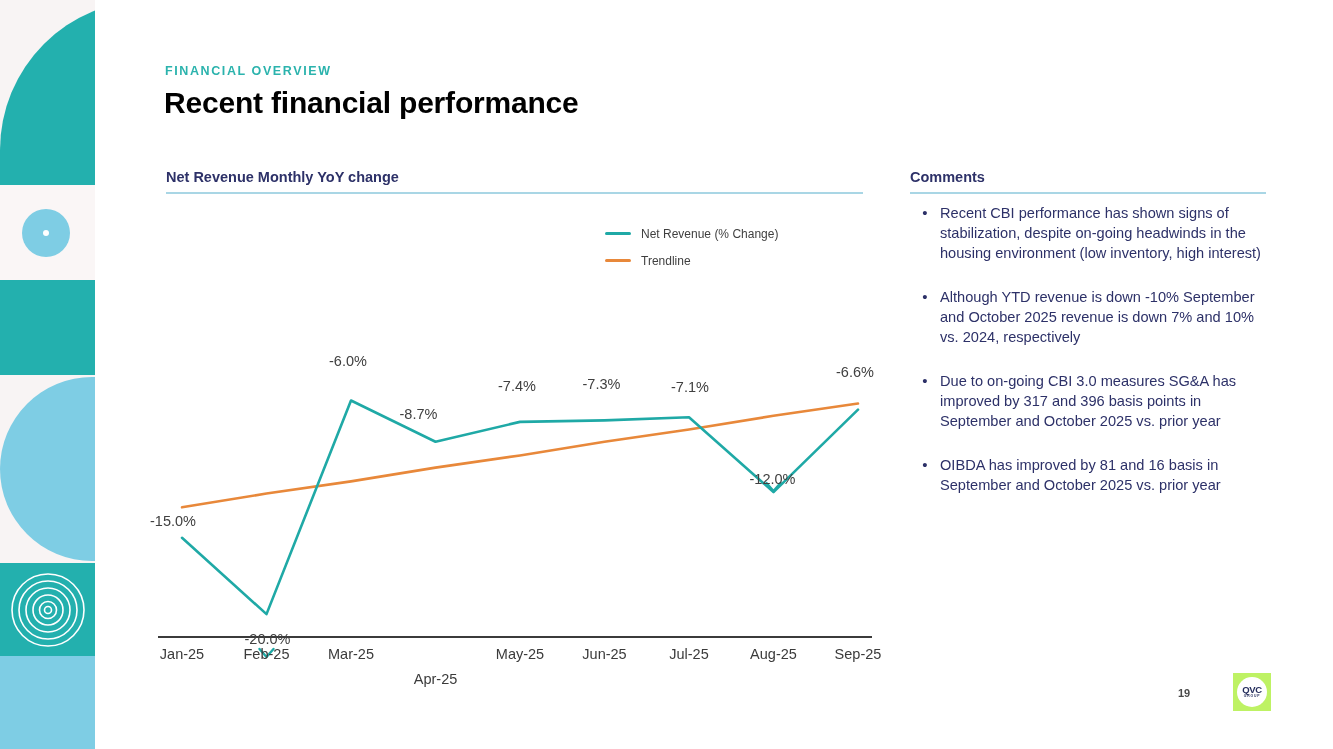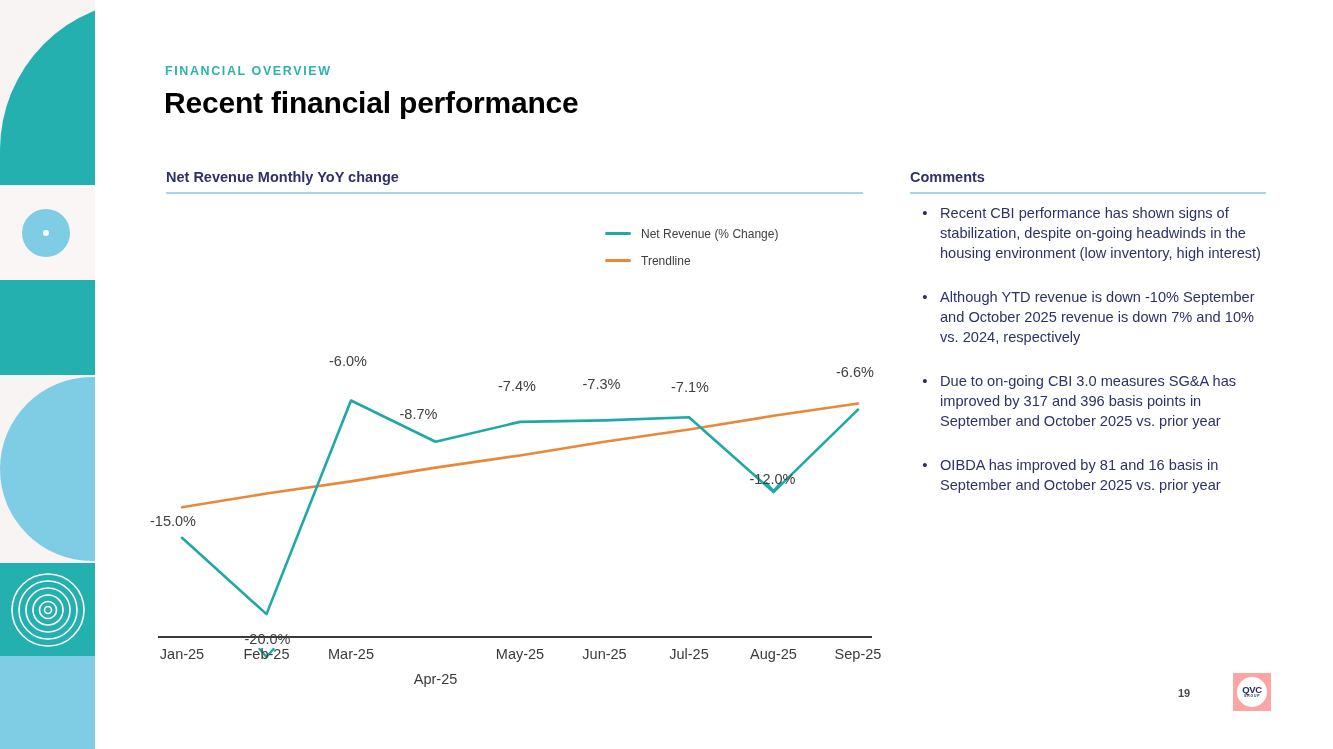--- a/index.html
+++ b/index.html
@@ -93,21 +93,21 @@
     color: #2d3168; font-size: 14.6px; line-height: 20px; flex: 1;
   }
 
   
   .page-num {
     position: absolute; left: 1178px; top: 687px;
     font-size: 11px; font-weight: bold; color: #4a4a4a;
   }
   .logo {
     position: absolute; left: 1233px; top: 673px; width: 38px; height: 38px;
-    background: #fca5a5; display: flex; align-items: center; justify-content: center;
+    background: #bef264; display: flex; align-items: center; justify-content: center;
   }
   .logo-circle {
     width: 30px; height: 30px; border-radius: 50%; background: #ffffff;
     display: flex; flex-direction: column; align-items: center; justify-content: center;
   }
   .logo-qvc { font-size: 9.5px; font-weight: bold; color: #242d5c; letter-spacing: -0.3px; line-height: 9px; }
   .logo-grp { font-size: 3.4px; font-weight: bold; color: #242d5c; letter-spacing: 0.8px; line-height: 5px; }
 </style>
 </head>
 <body>

